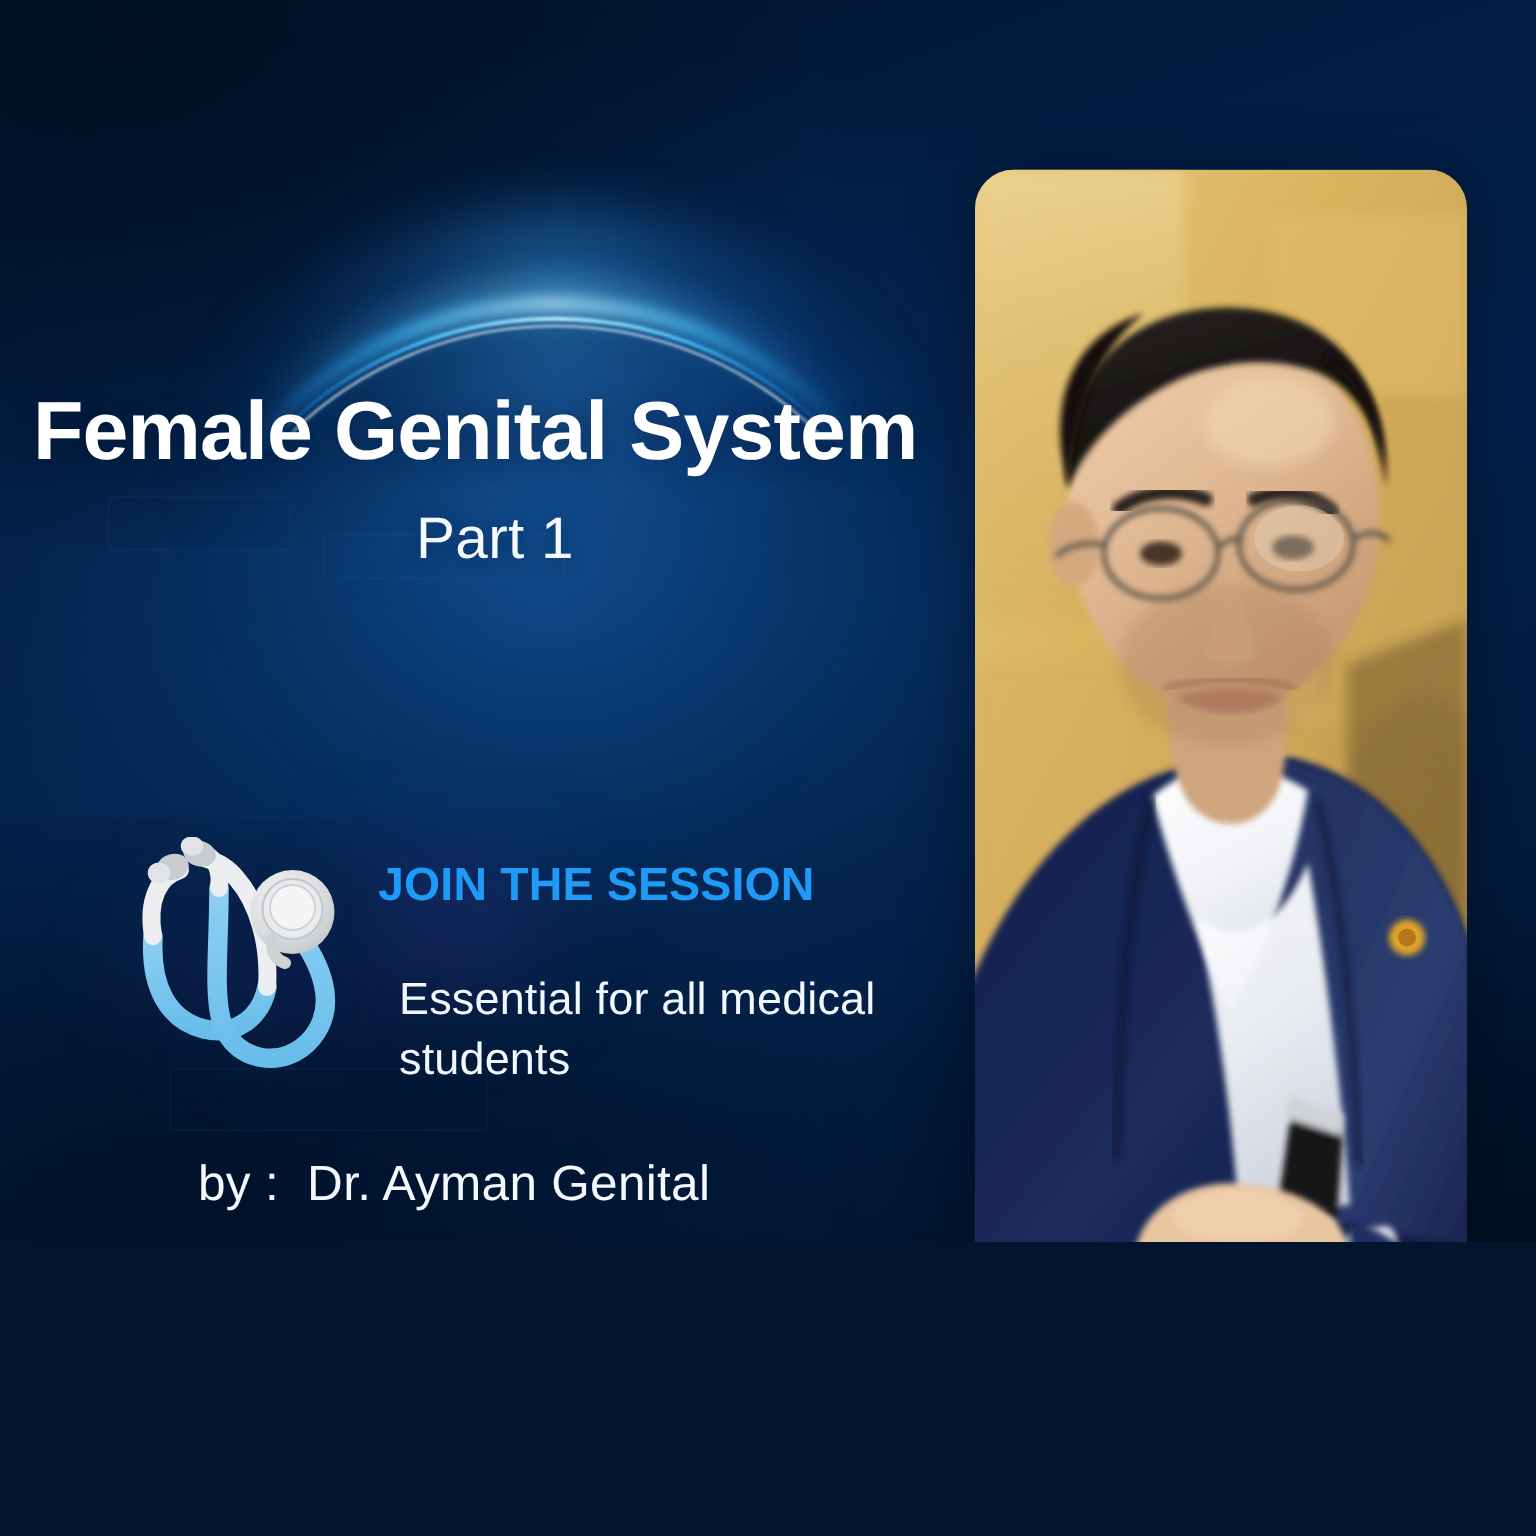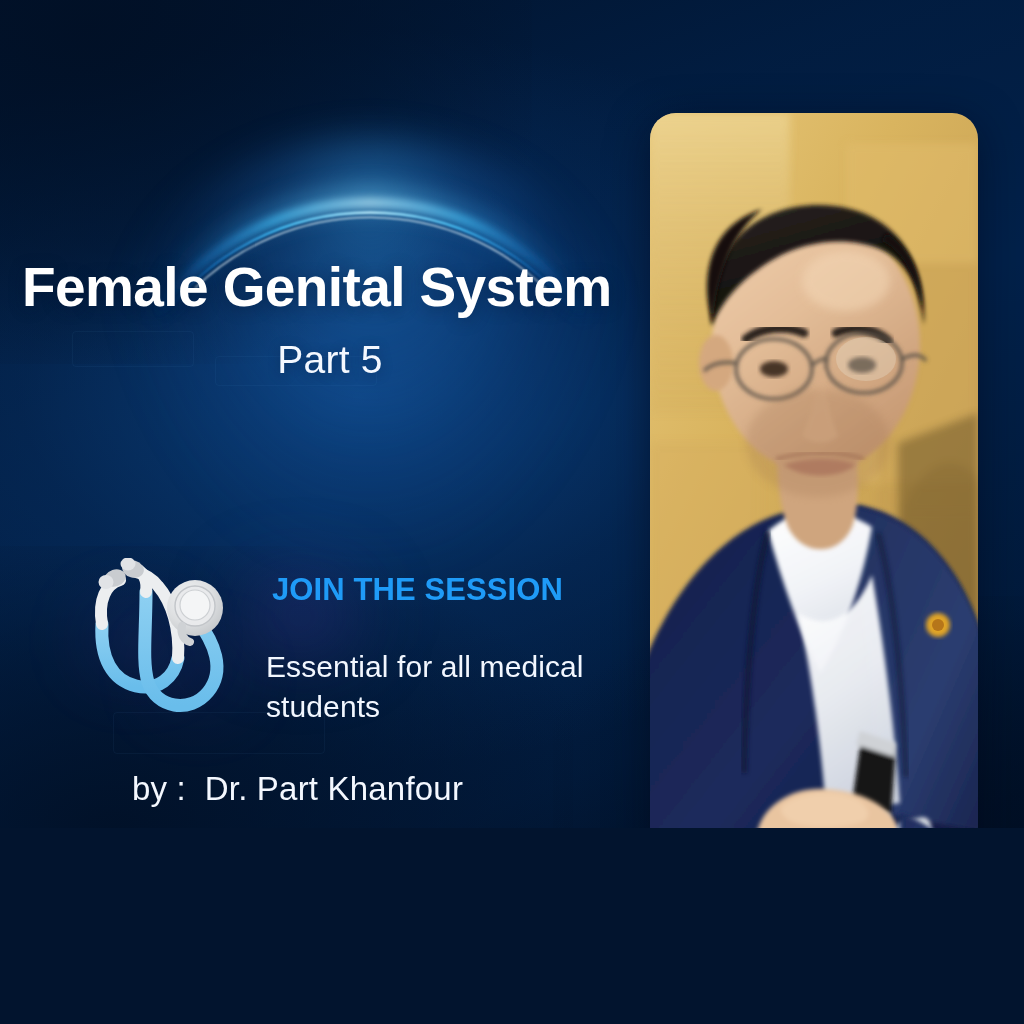--- a/index.html
+++ b/index.html
@@ -118,21 +118,21 @@
     width: 660px;
     text-align: center;
     color: #f4f8ff;
     font-size: 39px;
     font-weight: 400;
     letter-spacing: .2px;
     text-shadow: 0 2px 12px rgba(0,20,50,0.4);
   }
   .join-heading {
     position: absolute;
-    left: 272px;
+    left: 252px;
     top: 572px;
     color: #1f9bf7;
     font-size: 31px;
     font-weight: 700;
     letter-spacing: .1px;
   }
   .join-sub {
     position: absolute;
     left: 266px;
     top: 647px;
@@ -232,21 +232,21 @@
         </filter>
       </defs>
       <path d="M 85 200 A 268 268 0 0 1 535 200" fill="none" stroke="url(#arcGradSoft)" stroke-width="22" filter="url(#blurBig)" opacity="0.55"></path>
       <path d="M 95 195 A 262 262 0 0 1 525 195" fill="none" stroke="url(#arcGrad)" stroke-width="8" filter="url(#blurMid)" opacity="0.85"></path>
       <path d="M 108 190 A 258 258 0 0 1 512 190" fill="none" stroke="url(#arcGrad)" stroke-width="2.6" filter="url(#blurSm)"></path>
       <path d="M 135 168 A 252 252 0 0 1 487 170" fill="none" stroke="#e9f9ff" stroke-width="1.3" opacity="0.88" filter="url(#blurSm)"></path>
     </svg>
   </div>
 
   <div class="title">Female Genital System</div>
-  <div class="subtitle">Part 5</div>
+  <div class="subtitle">Part 1</div>
 
   <svg class="stetho" viewBox="0 0 190 160">
     <defs>
       <linearGradient id="tubeG" x1="0" y1="0" x2="0" y2="1">
         <stop offset="0%" stop-color="#8ed0f2"></stop>
         <stop offset="100%" stop-color="#69bdeb"></stop>
       </linearGradient>
       <radialGradient id="chestG" cx="38%" cy="32%" r="72%">
         <stop offset="0%" stop-color="#f2f3f4"></stop>
         <stop offset="62%" stop-color="#dcdee0"></stop>
@@ -272,21 +272,21 @@
     <g>
       <circle cx="133" cy="50" r="28" fill="url(#chestG)"></circle>
       <circle cx="133" cy="48" r="20" fill="#e9eaec" stroke="#c2c5c9" stroke-width="1.4"></circle>
       <circle cx="133" cy="47" r="15" fill="#f4f5f6" stroke="#cdd0d3" stroke-width="1.2"></circle>
       <path d="M 120 68 C 118 76, 122 82, 128 84" fill="none" stroke="#cfd2d5" stroke-width="8" stroke-linecap="round"></path>
     </g>
   </svg>
 
   <div class="join-heading">JOIN THE SESSION</div>
   <div class="join-sub">Essential for all medical students</div>
-  <div class="byline">by :  Dr. Part Khanfour</div>
+  <div class="byline">by :  Dr. Ayman Genital</div>
 
   <div class="photo-card">
     <svg class="photo-svg" viewBox="0 0 328 837" preserveAspectRatio="xMidYMid slice">
       <defs>
         <linearGradient id="wallG" x1="0" y1="0" x2="1" y2="1">
           <stop offset="0%" stop-color="#e8c87a"></stop>
           <stop offset="38%" stop-color="#d9b45f"></stop>
           <stop offset="70%" stop-color="#c9a254"></stop>
           <stop offset="100%" stop-color="#b08f4a"></stop>
         </linearGradient>

